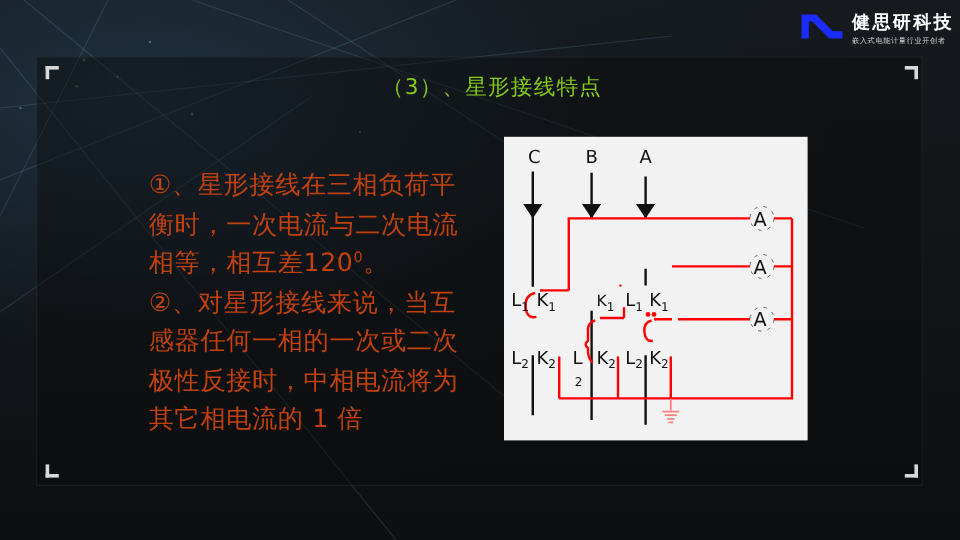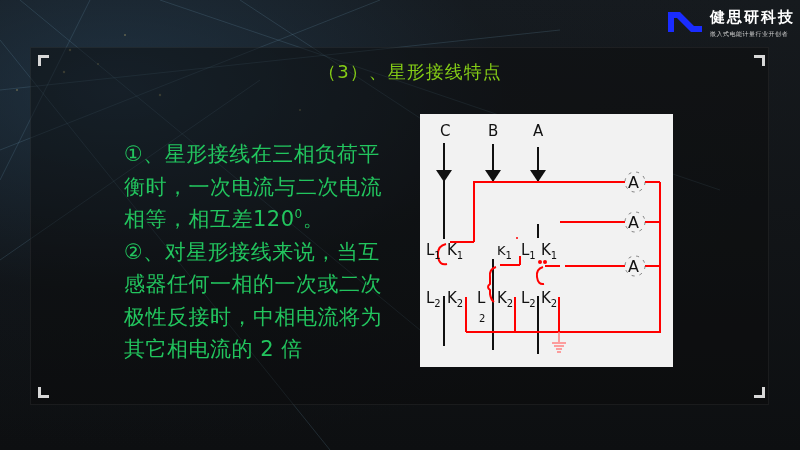--- a/index.html
+++ b/index.html
@@ -19,33 +19,33 @@
     position:absolute; left:30px; top:47px; width:737px; height:356px;
     border:1px solid rgba(255,255,255,0.06);
     background:rgba(10,10,12,0.45);
   }
   .corner { position:absolute; width:8px; height:8px; border-color:#d8d8d8; border-style:solid; border-width:0; }
   .c-tl { left:38px; top:55px; border-left-width:3px; border-top-width:3px; }
   .c-tr { left:754px; top:55px; border-right-width:3px; border-top-width:3px; }
   .c-bl { left:38px; top:387px; border-left-width:3px; border-bottom-width:3px; }
   .c-br { left:754px; top:387px; border-right-width:3px; border-bottom-width:3px; }
 
-  .logo { position:absolute; left:666px; top:10px; display:flex; align-items:flex-start;font-family:Liberation Mono, monospace; }
+  .logo { position:absolute; left:666px; top:10px; display:flex; align-items:flex-start; }
   .logo-mark { width:38px; height:24px; }
   .logo-text { margin-left:6px; color:#fff; }
   .logo-name { font-size:15px; font-weight:bold; letter-spacing:2px; line-height:17px; }
   .logo-slogan { font-size:6px; letter-spacing:0.5px; color:#cfcfcf; margin-top:3px; }
 
   .title {
     position:absolute; left:300px; top:60px; width:220px; text-align:center;
     color:#84cc16; font-size:18px; letter-spacing:1px;
   }
   .body-text {
     position:absolute; left:124px; top:138px; width:260px;
-    color:#22c55e; font-size:21px; line-height:32.5px; letter-spacing:0.5px;
+    color:#c2410c; font-size:21px; line-height:32.5px; letter-spacing:0.5px;
   }
   .body-text p { margin:0; }
   .sup { font-size:12px; vertical-align:super; line-height:0; }
 
   .diagram {
     position:absolute; left:420px; top:114px; width:253px; height:253px;
     background:#f2f2f2;
   }
   .diagram svg { position:absolute; left:0; top:0; }
   .diagram text { font-family:"DejaVu Sans", "Liberation Sans", sans-serif; fill:#111; }
@@ -91,21 +91,21 @@
   <div class="logo-text">
     <div class="logo-name">健思研科技</div>
     <div class="logo-slogan">嵌入式电能计量行业开创者</div>
   </div>
 </div>
 
 <div class="title">（3）、星形接线特点</div>
 
 <div class="body-text">
   <p><span>①</span><span>、星形接线在三相负荷平衡时，一次电流与二次电流相等，相互差120</span><span class="sup">0</span><span>。</span></p>
-  <p><span>②</span><span>、对星形接线来说，当互感器任何一相的一次或二次极性反接时，中相电流将为其它相电流的 2 倍</span></p>
+  <p><span>②</span><span>、对星形接线来说，当互感器任何一相的一次或二次极性反接时，中相电流将为其它相电流的 1 倍</span></p>
 </div>
 
 <div class="diagram">
   <svg width="253" height="253" viewBox="0 0 253 253">
     <defs>
       <marker id="arr" markerWidth="6" markerHeight="8" refX="3" refY="4" orient="auto">
         <path d="M0 0 L6 4 L0 8 Z" fill="#111"></path>
       </marker>
     </defs>
 

